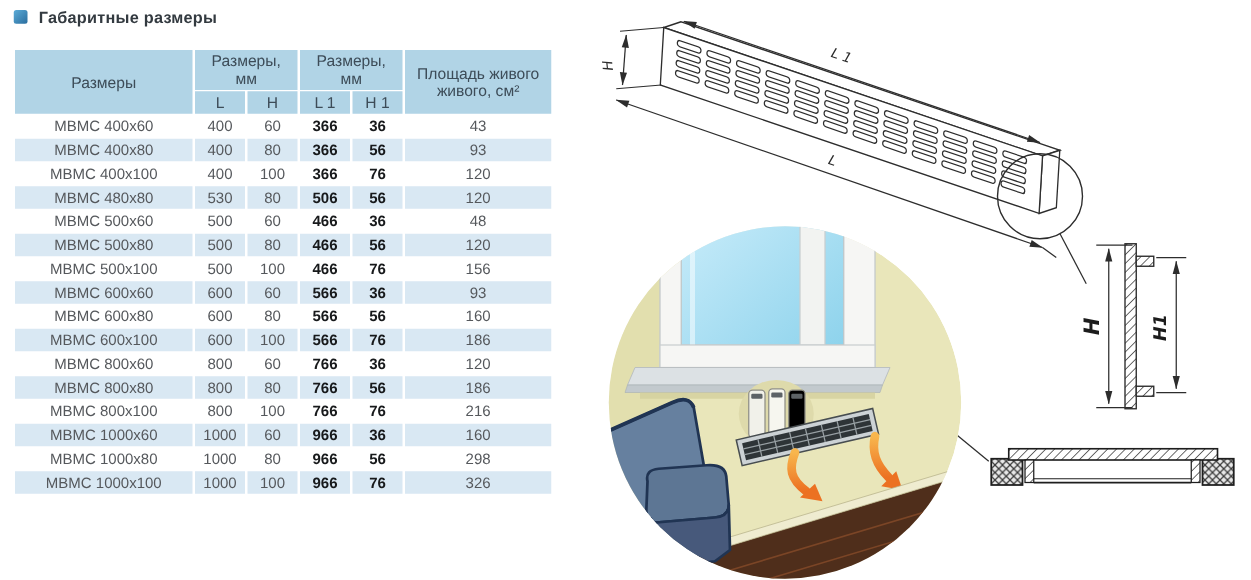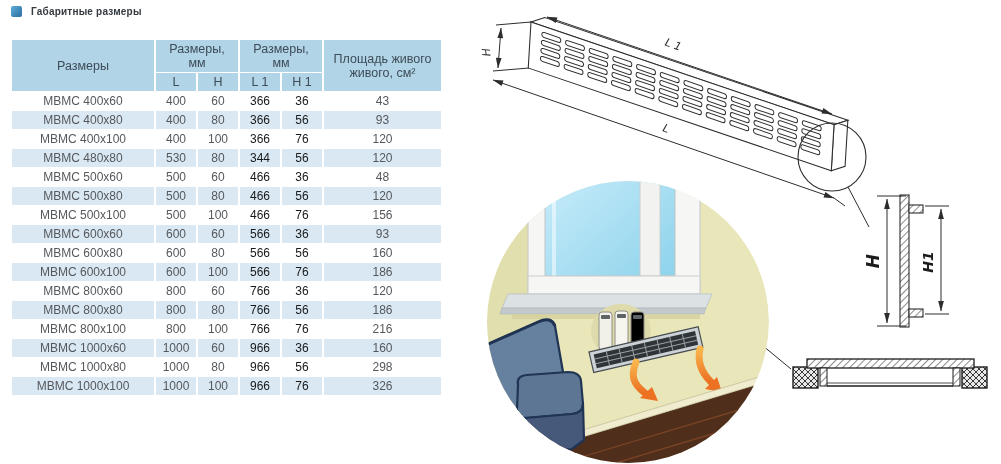--- a/index.html
+++ b/index.html
@@ -2,30 +2,30 @@
 <html><head>
 <meta charset="utf-8">
 <style>
   html,body{margin:0;padding:0;background:#fff;}
   #stage{position:relative;width:1001px;height:464px;background:#fff;overflow:hidden;
          font-family:"Liberation Sans",sans-serif;}
   
   .title-row{position:absolute;left:11px;top:6px;display:flex;align-items:center;gap:9px;}
   .title-ico{width:11px;height:11px;border-radius:2px;
              background:linear-gradient(135deg,#5cacd8 0%,#2a6d9e 100%);}
-  .title-txt{font-size:10px;font-weight:bold;color:#333a40;letter-spacing:.2px;}
+  .title-txt{font-size:13px;font-weight:bold;color:#333a40;letter-spacing:.2px;}
   
   table.dim{position:absolute;left:10px;top:39px;border-collapse:separate;border-spacing:2px 1px;
             font-size:12px;color:#55585c;}
   table.dim th{background:#b1d4e6;color:#3d4c58;font-weight:normal;font-size:12.5px;
                padding:2px 4px;text-align:center;vertical-align:middle;}
   table.dim td{padding:1px 4px;height:16px;text-align:center;white-space:nowrap;}
   table.dim tbody tr:nth-child(even) td{background:#d9e8f3;}
   table.dim tbody tr:nth-child(odd)  td{background:#ffffff;}
-  table.dim td.c-l1,table.dim td.c-h1{color:#17191b;font-weight:normal;}
+  table.dim td.c-l1,table.dim td.c-h1{color:#17191b;font-weight:bold;}
   .w-model{width:142px}.w-num{width:40px}.w-area{width:117px}
   
   #draw{position:absolute;left:460px;top:0;}
   text.dimlab{font-family:"DejaVu Sans",sans-serif;font-style:italic;fill:#2b2b2b;}
   text.biglab{font-family:"DejaVu Sans",sans-serif;font-style:italic;font-weight:bold;fill:#1c1c1c;}
 </style>
 </head>
 <body>
 
 <div id="stage">
@@ -80,21 +80,21 @@
           <td>400</td>
           <td>100</td>
           <td class="c-l1">366</td>
           <td class="c-h1">76</td>
           <td>120</td>
         </tr>
       <tr>
           <td>МВМС 480x80</td>
           <td>530</td>
           <td>80</td>
-          <td class="c-l1">344</td>
+          <td class="c-l1">506</td>
           <td class="c-h1">56</td>
           <td>120</td>
         </tr>
       <tr>
           <td>МВМС 500x60</td>
           <td>500</td>
           <td>60</td>
           <td class="c-l1">466</td>
           <td class="c-h1">36</td>
           <td>48</td>

